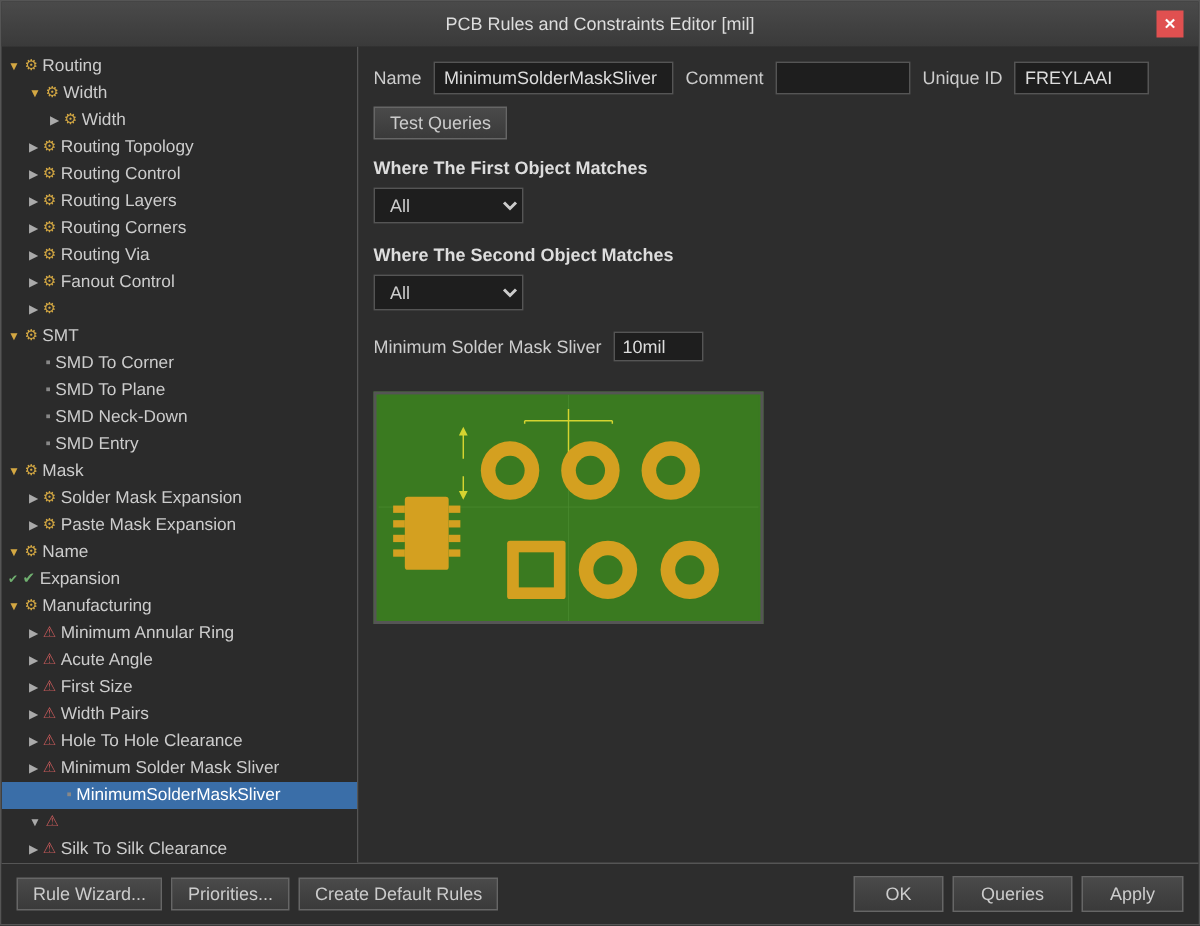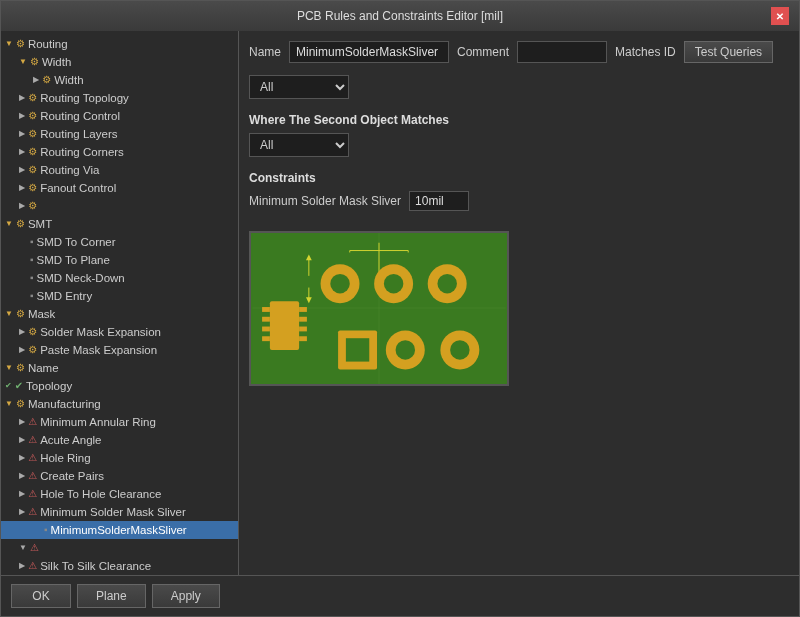--- a/index.html
+++ b/index.html
@@ -292,46 +292,46 @@
           <span>Paste Mask Expansion</span>
         </div>
         <div class="tree-item" style="padding-left: 4px;">
           <span style="color:#d4a843;font-size:8px;margin-right:3px;">▼</span>
           <span style="color:#d4a843;font-size:10px;margin-right:3px;">⚙</span>
           <span>Name</span>
         </div>
         <div class="tree-item" style="padding-left: 4px;">
           <span style="color:#70b070;font-size:8px;margin-right:3px;">✔</span>
           <span style="color:#70b070;font-size:10px;margin-right:3px;">✔</span>
-          <span>Topology</span>
+          <span>Expansion</span>
         </div>
         <div class="tree-item" style="padding-left: 4px;">
           <span style="color:#d4a843;font-size:8px;margin-right:3px;">▼</span>
           <span style="color:#d4a843;font-size:10px;margin-right:3px;">⚙</span>
           <span>Manufacturing</span>
         </div>
         <div class="tree-item" style="padding-left: 18px;">
           <span style="color:#aaa;font-size:8px;margin-right:3px;">▶</span>
           <span style="color:#c05858;font-size:10px;margin-right:3px;">⚠</span>
           <span>Minimum Annular Ring</span>
         </div>
         <div class="tree-item" style="padding-left: 18px;">
           <span style="color:#aaa;font-size:8px;margin-right:3px;">▶</span>
           <span style="color:#c05858;font-size:10px;margin-right:3px;">⚠</span>
           <span>Acute Angle</span>
         </div>
         <div class="tree-item" style="padding-left: 18px;">
           <span style="color:#aaa;font-size:8px;margin-right:3px;">▶</span>
           <span style="color:#c05858;font-size:10px;margin-right:3px;">⚠</span>
-          <span>Hole Ring</span>
-        </div>
-        <div class="tree-item" style="padding-left: 18px;">
-          <span style="color:#aaa;font-size:8px;margin-right:3px;">▶</span>
-          <span style="color:#c05858;font-size:10px;margin-right:3px;">⚠</span>
-          <span>Create Pairs</span>
+          <span>First Size</span>
+        </div>
+        <div class="tree-item" style="padding-left: 18px;">
+          <span style="color:#aaa;font-size:8px;margin-right:3px;">▶</span>
+          <span style="color:#c05858;font-size:10px;margin-right:3px;">⚠</span>
+          <span>Width Pairs</span>
         </div>
         <div class="tree-item" style="padding-left: 18px;">
           <span style="color:#aaa;font-size:8px;margin-right:3px;">▶</span>
           <span style="color:#c05858;font-size:10px;margin-right:3px;">⚠</span>
           <span>Hole To Hole Clearance</span>
         </div>
         <div class="tree-item" style="padding-left: 18px;">
           <span style="color:#aaa;font-size:8px;margin-right:3px;">▶</span>
           <span style="color:#c05858;font-size:10px;margin-right:3px;">⚠</span>
           <span>Minimum Solder Mask Sliver</span>
@@ -352,39 +352,40 @@
         </div>
       </div>
 
     <div class="right-panel">
 
       <div class="name-row">
         <label>Name</label>
         <input type="text" class="name-input" value="MinimumSolderMaskSliver" style="">
         <label>Comment</label>
         <input type="text" class="comment-input" value="" style="">
-        <label>Matches ID</label>
+        <label>Unique ID</label>
+        <input type="text" class="uniqueid-input" value="FREYLAAI" style="">
         <button class="btn">Test Queries</button>
       </div>
 
       <div class="section-block">
+        <div class="section-title">Where The First Object Matches</div>
         <select class="dropdown">
           <option>All</option>
         </select>
       </div>
 
       <div class="section-block">
         <div class="section-title">Where The Second Object Matches</div>
         <select class="dropdown">
           <option>All</option>
         </select>
       </div>
 
       <div class="constraints-block">
-        <div class="constraints-label">Constraints</div>
         <div class="constraint-row">
           <label>Minimum Solder Mask Sliver</label>
           <input type="text" value="10mil" style="">
         </div>
       </div>
 
       <div class="pcb-preview">
         <svg class="pcb-svg" viewBox="0 0 260 155">
 
           <rect width="260" height="155" fill="#3a7a20"></rect>
@@ -430,19 +431,24 @@
           <line x1="58" y1="24" x2="58" y2="44" stroke="#d4d430" stroke-width="1"></line>
           <polygon points="58,22 55,28 61,28" fill="#d4d430"></polygon>
           <line x1="58" y1="56" x2="58" y2="70" stroke="#d4d430" stroke-width="1"></line>
           <polygon points="58,72 55,66 61,66" fill="#d4d430"></polygon>
         </svg>
       </div>
     </div>
   </div>
 
   <div class="bottom-bar">
+    <div class="bottom-left">
+      <button class="btn">Rule Wizard...</button>
+      <button class="btn">Priorities...</button>
+      <button class="btn">Create Default Rules</button>
+    </div>
     <div class="bottom-right">
       <button class="btn-ok">OK</button>
-      <button class="btn-ok">Plane</button>
+      <button class="btn-ok">Queries</button>
       <button class="btn-ok">Apply</button>
     </div>
   </div>
 </div>
 
 </body></html>

